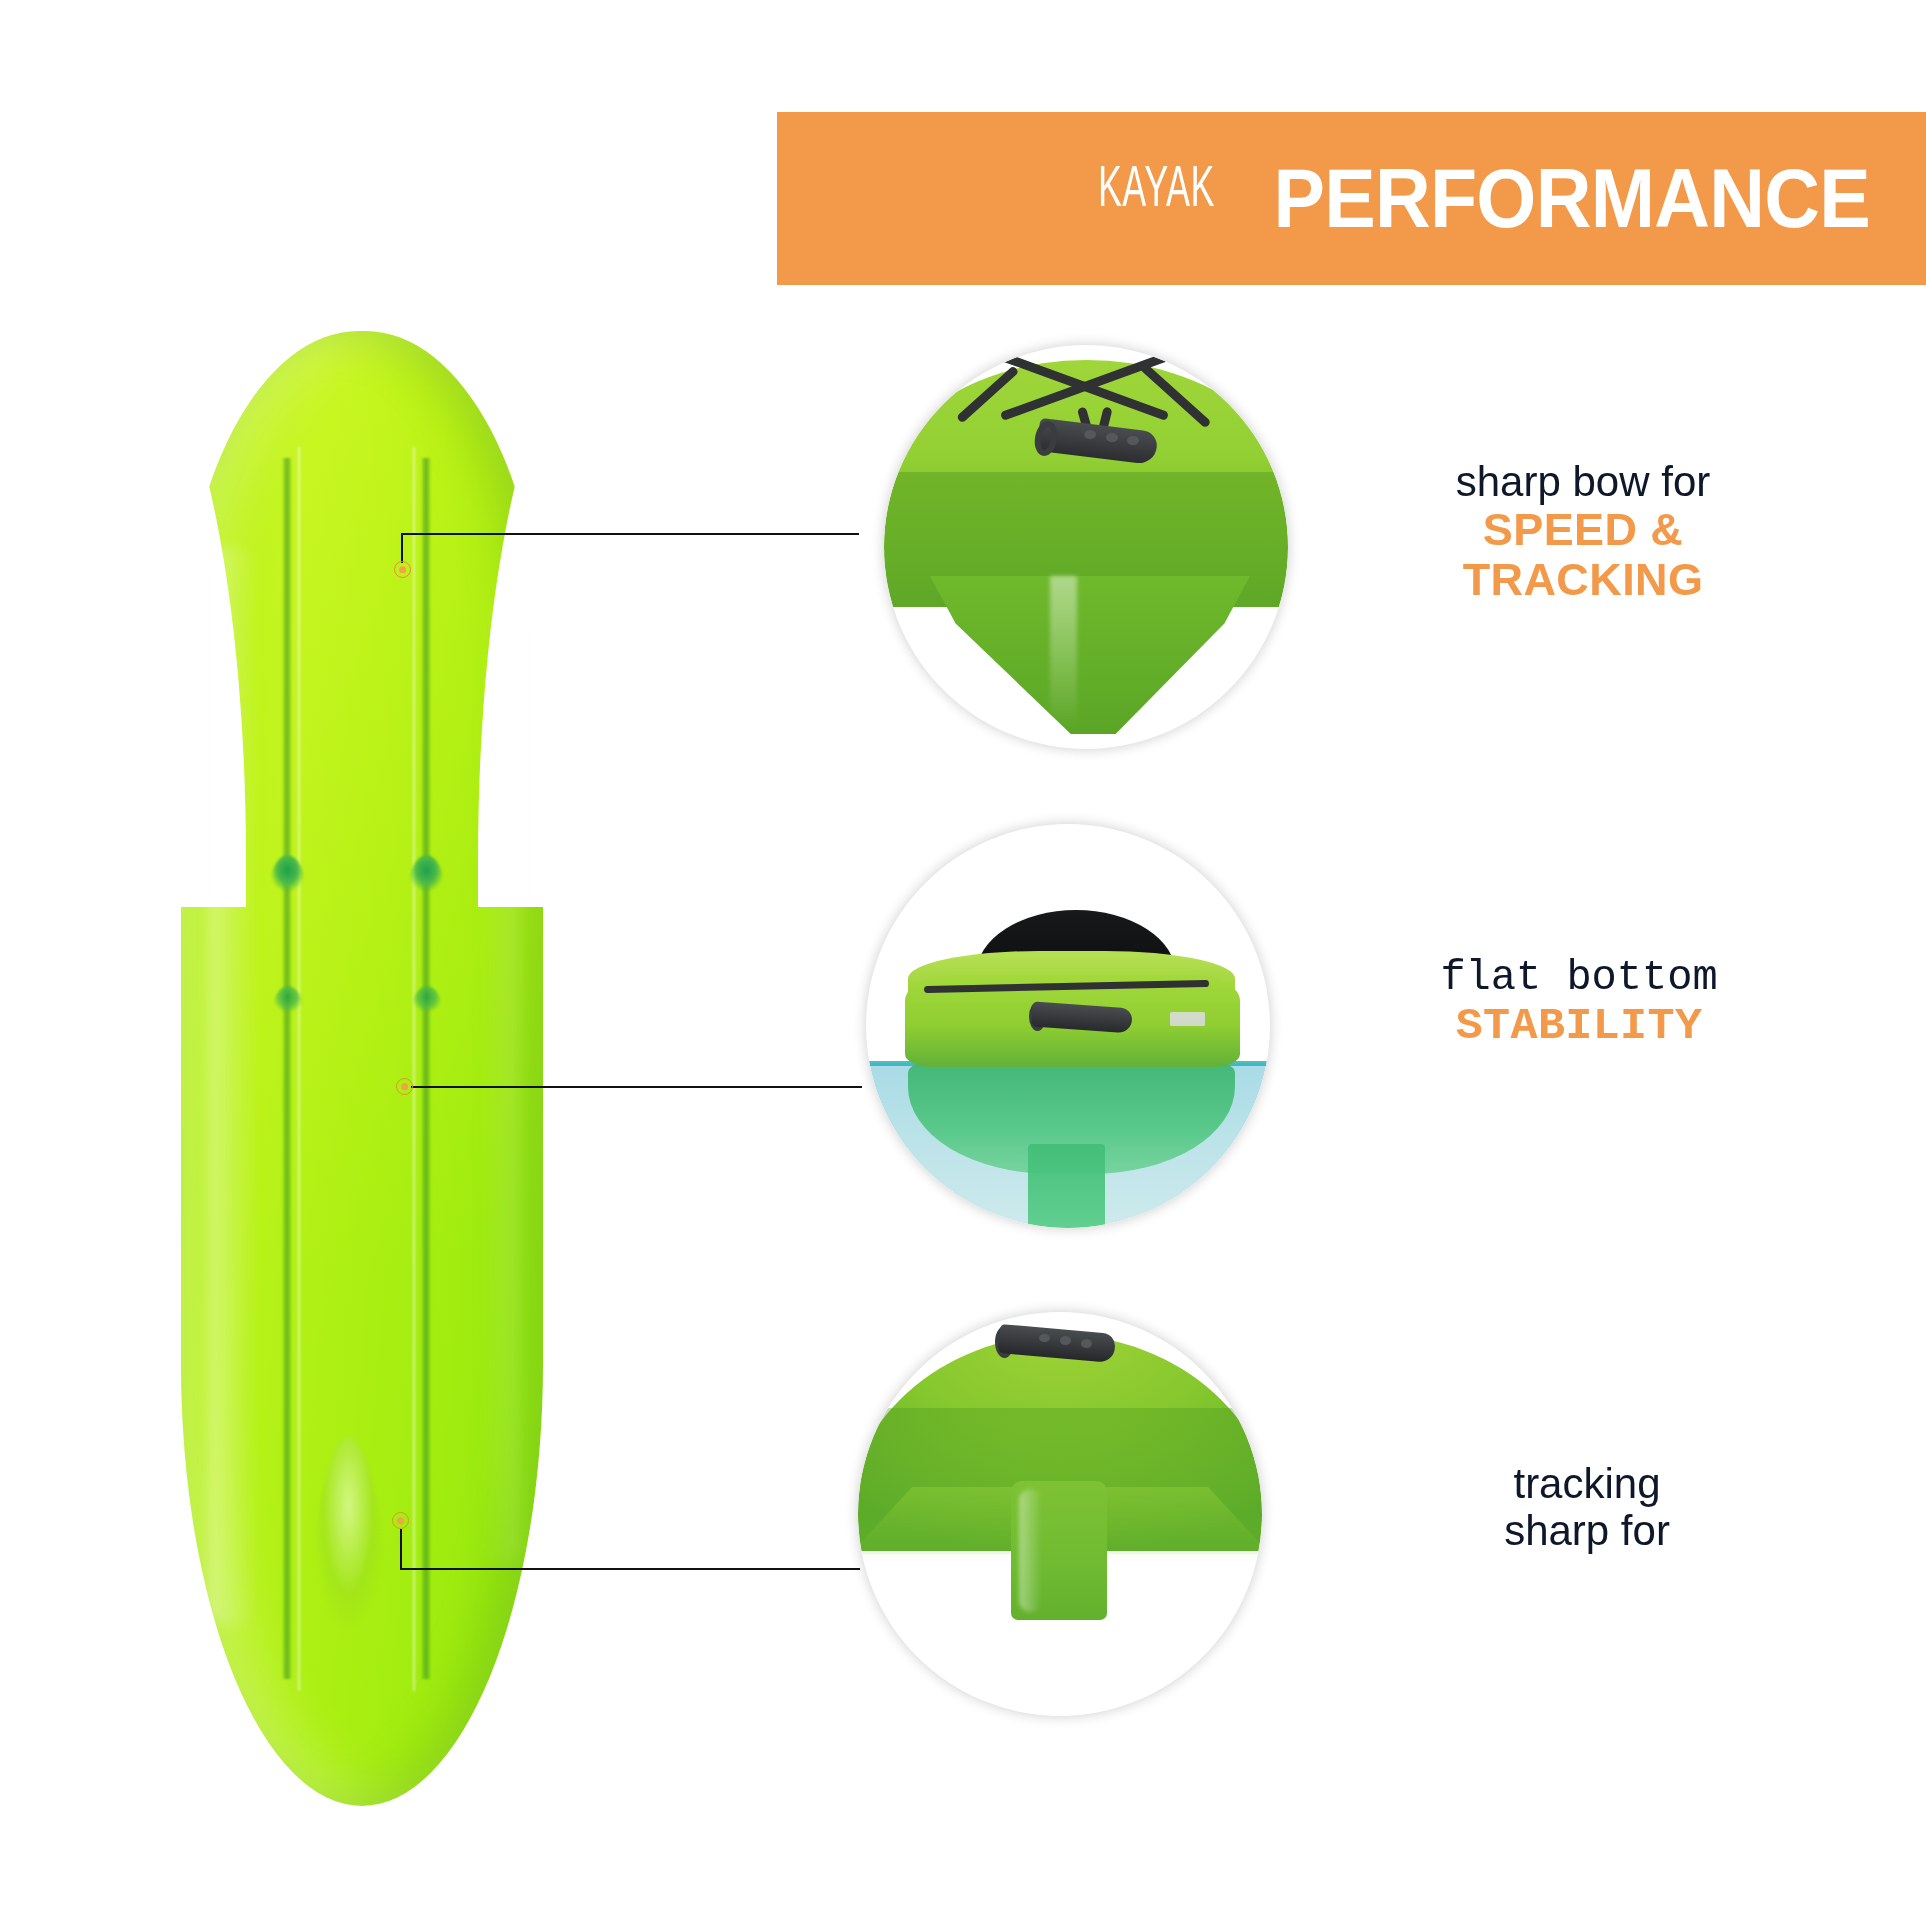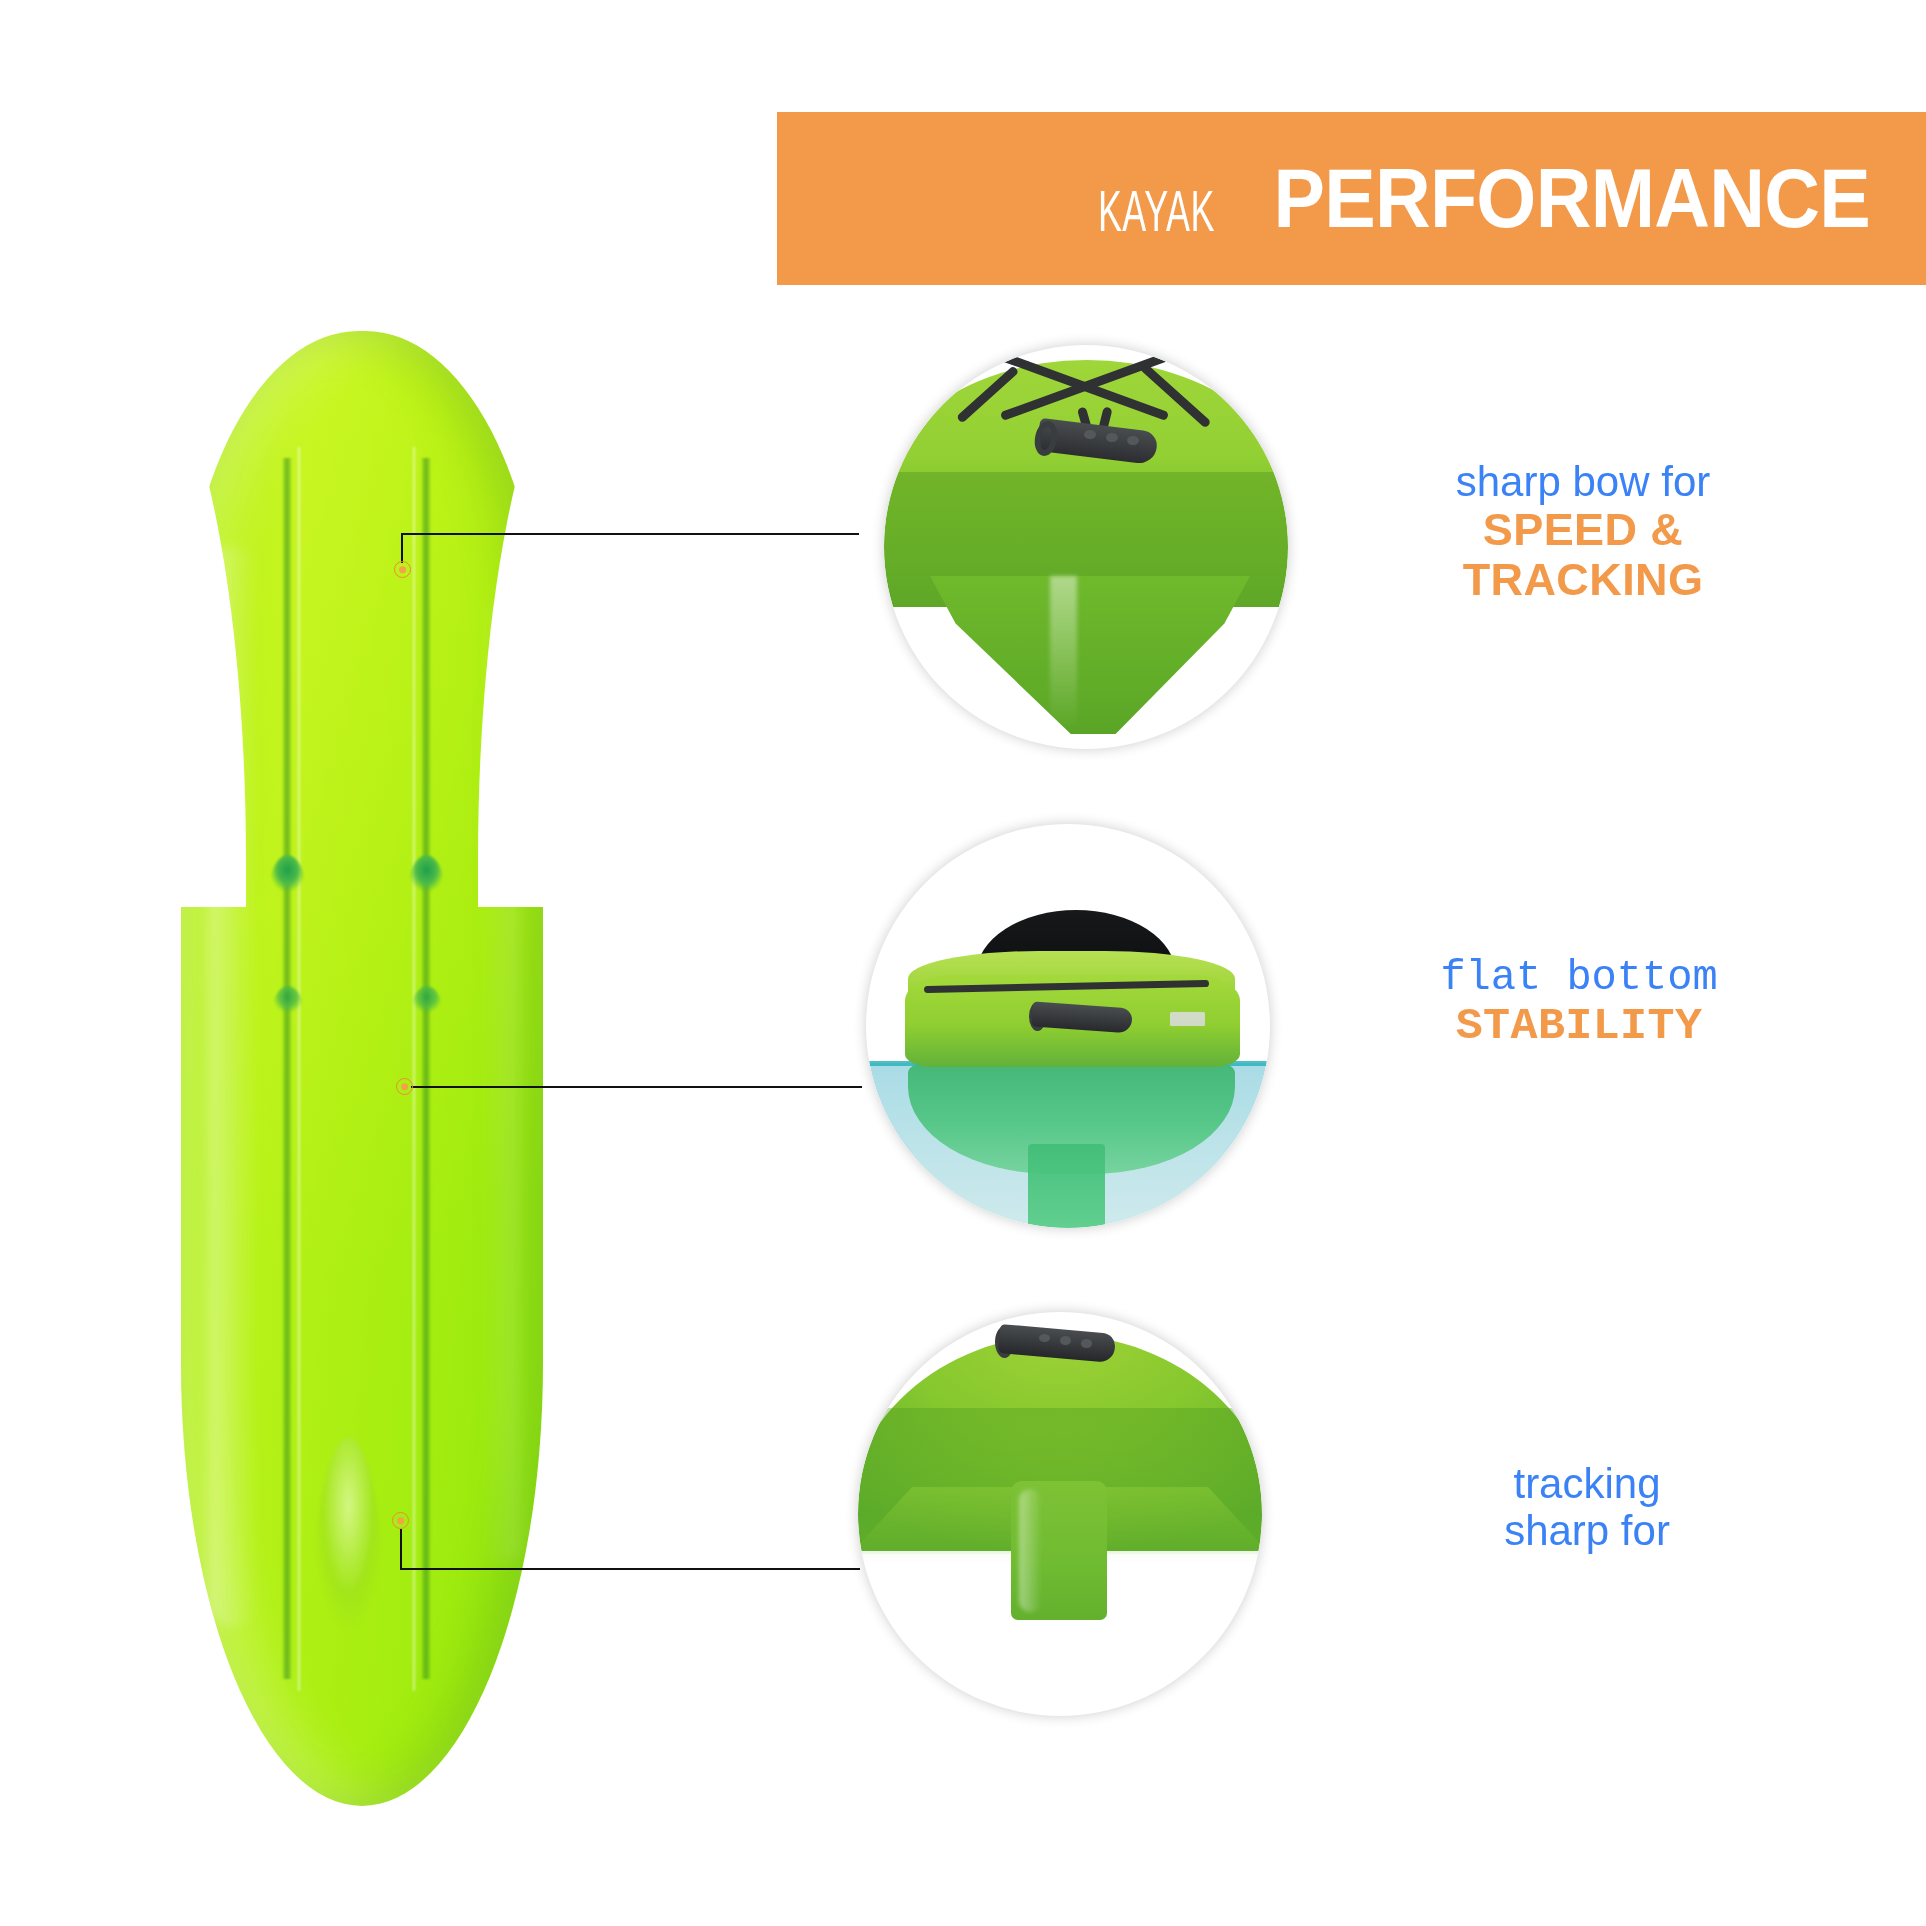--- a/index.html
+++ b/index.html
@@ -7,21 +7,21 @@
               font-family:"Liberation Sans", sans-serif; }
   #stage { position:relative; width:1926px; height:1926px; background:#fff; }
 
   
   #header-banner{
     position:absolute; left:777px; top:112px; width:1149px; height:173px;
     background:#F2994A; display:flex; align-items:center; justify-content:flex-end;
     padding-right:34px;
   }
   #header-title{ white-space:nowrap; color:#ffffff; line-height:1; display:flex;
-                 align-items:flex-end; }
+                 align-items:flex-start; }
   .ttl-light{ font-size:58px; font-weight:300; letter-spacing:0.8px;
               transform:scaleX(0.62); transform-origin:right baseline; }
   .ttl-bold{ font-size:83px; font-weight:700; letter-spacing:-0.8px;
              transform:scaleX(0.93); transform-origin:left baseline; }
 
   
   #kayak-figure{ position:absolute; left:181px; top:331px; width:362px; height:1475px; }
   #kayak-hull{
     position:absolute; inset:0;
     background:
@@ -191,21 +191,21 @@
   #c3-handle{ position:absolute; left:141px; top:17px; width:116px; height:29px;
     background:linear-gradient(180deg,#4a4d50,#25272a); border-radius:4.6px 13px 14.6px 5.4px;
     transform:rotate(5deg); }
   #c3-handle-loop{ position:absolute; left:137px; top:14px; width:19px; height:32px;
     border:5.8px solid #3a3d40; border-radius:50%; }
   .c3-knob{ position:absolute; width:10.8px; height:8.5px; background:#55585b; border-radius:50%; }
   #c3-k1{ left:181px; top:21.6px; } #c3-k2{ left:202px; top:24px; } #c3-k3{ left:223px; top:27px; }
 
   
   .text-block{ position:absolute; width:462px; text-align:center; line-height:1.12; }
-  .t-light{ display:block; color:#3b82f6; font-size:42px; font-weight:400; }
+  .t-light{ display:block; color:#0f172a; font-size:42px; font-weight:400; }
   .t-bold{ display:block; color:#F2994A; font-size:45px; font-weight:700; letter-spacing:0.4px; }
   #text-1{ left:1352px; top:458px; }
   #text-2{ left:1348px; top:955px;font-family:Liberation Mono, monospace; }
   #text-3{ left:1356px; top:1460px; }
 </style>
 </head>
 <body>
 
 <div id="stage">
 

